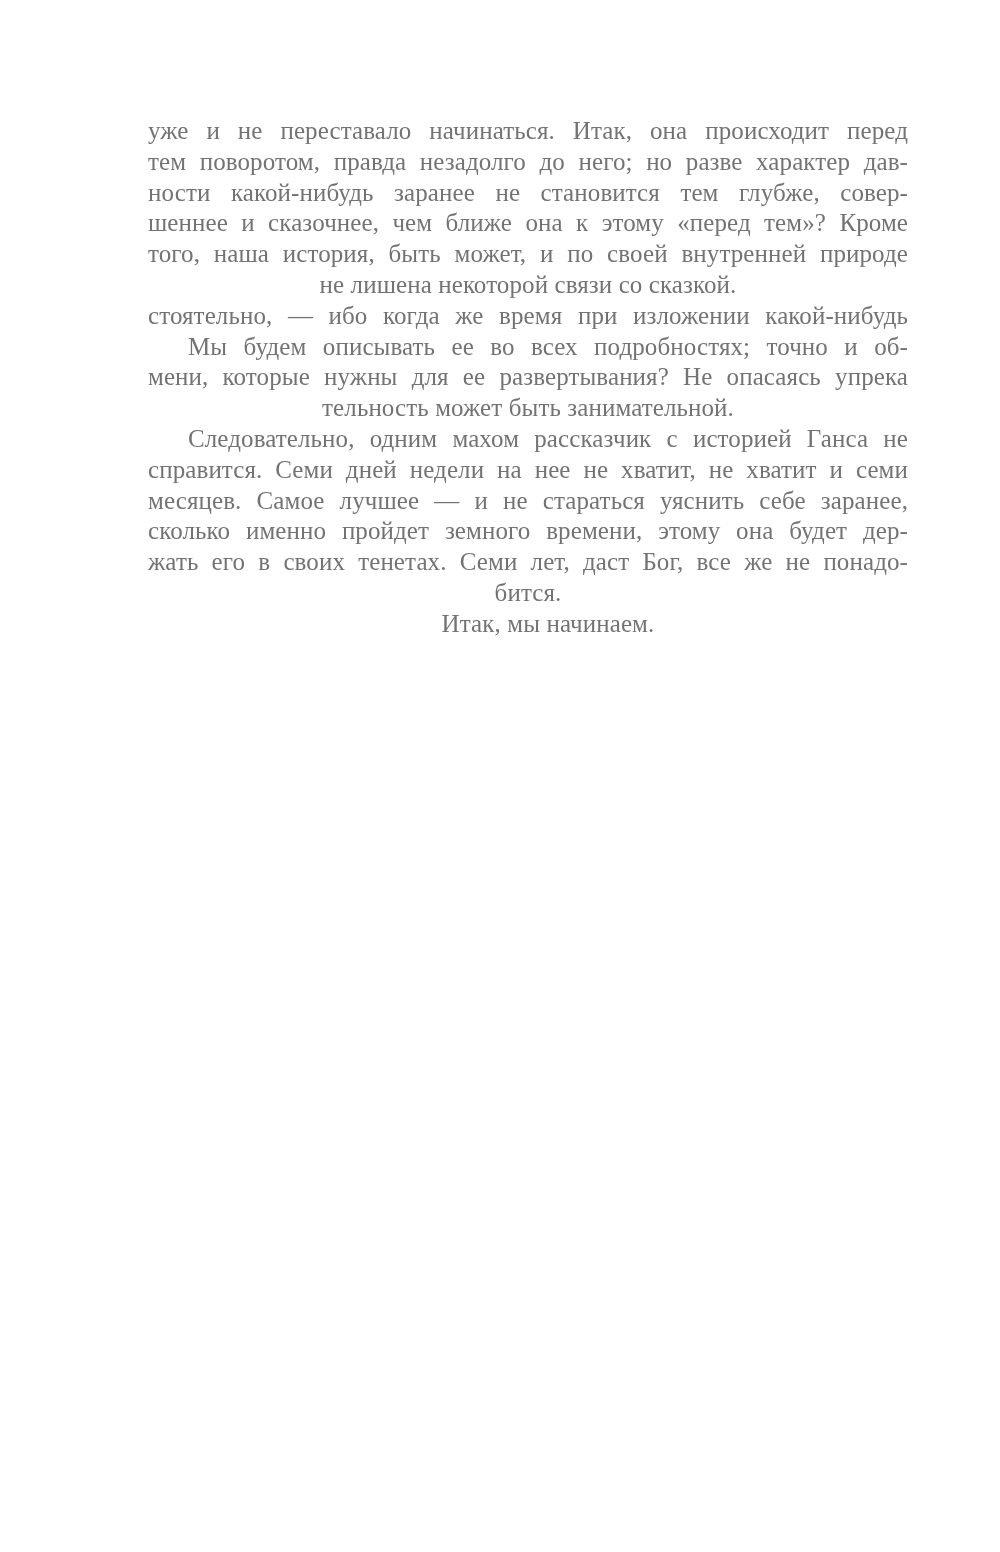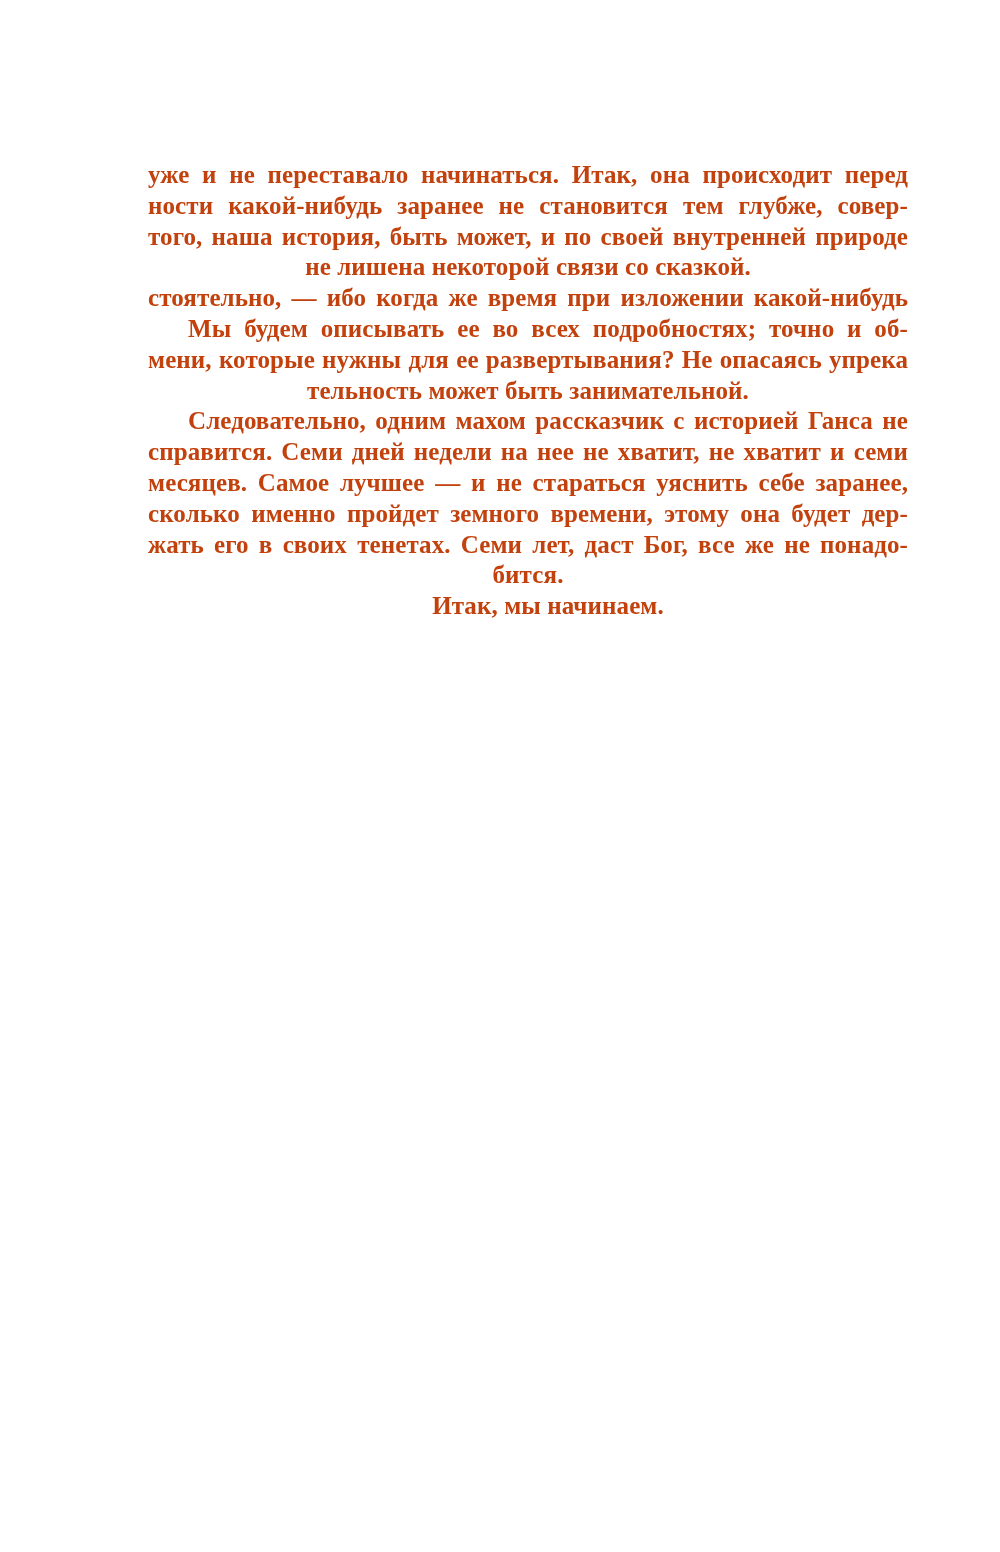--- a/index.html
+++ b/index.html
@@ -15,24 +15,23 @@
     overflow: hidden;
   }
   .text-block {
     position: absolute;
     left: 148px;
     top: 116px;
     width: 760px;
     font-family: "Liberation Serif", "DejaVu Serif", serif;
     font-size: 25px;
     line-height: 30.8px;
-    color: #c2410c;
-    font-weight: 700;
+    color: #737373;
+    font-weight: 400;
     letter-spacing: 0.1px;
-    margin-top: 44px;
   }
   .paragraph {
     margin: 0;
     padding: 0;
   }
   .line {
     margin: 0;
     padding: 0;
   }
   .line.j {
@@ -47,21 +46,23 @@
     text-indent: 40px;
   }
 </style>
 </head>
 <body>
 
 <div class="book-page">
   <div class="text-block">
       <div class="paragraph">
         <div class="line j">уже и не переставало начинаться. Итак, она происходит перед</div>
+        <div class="line j">тем поворотом, правда незадолго до него; но разве характер дав-</div>
         <div class="line j">ности какой-нибудь заранее не становится тем глубже, совер-</div>
+        <div class="line j">шеннее и сказочнее, чем ближе она к этому «перед тем»? Кроме</div>
         <div class="line j">того, наша история, быть может, и по своей внутренней природе</div>
         <div class="line l">не лишена некоторой связи со сказкой.</div>
       </div>
       <div class="paragraph">
         <div class="line j">стоятельно, — ибо когда же время при изложении какой-нибудь</div>
         <div class="line j indent">Мы будем описывать ее во всех подробностях; точно и об-</div>
         <div class="line j">мени, которые нужны для ее развертывания? Не опасаясь упрека</div>
         <div class="line l">тельность может быть занимательной.</div>
       </div>
       <div class="paragraph">

